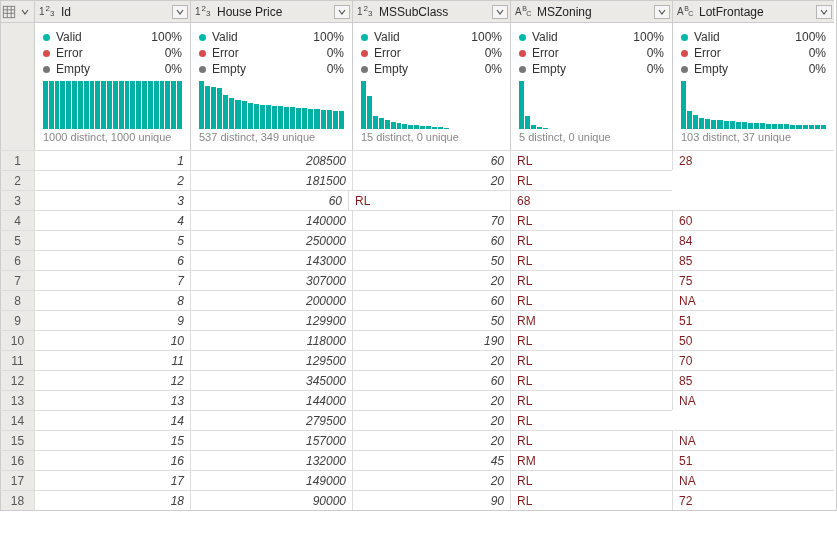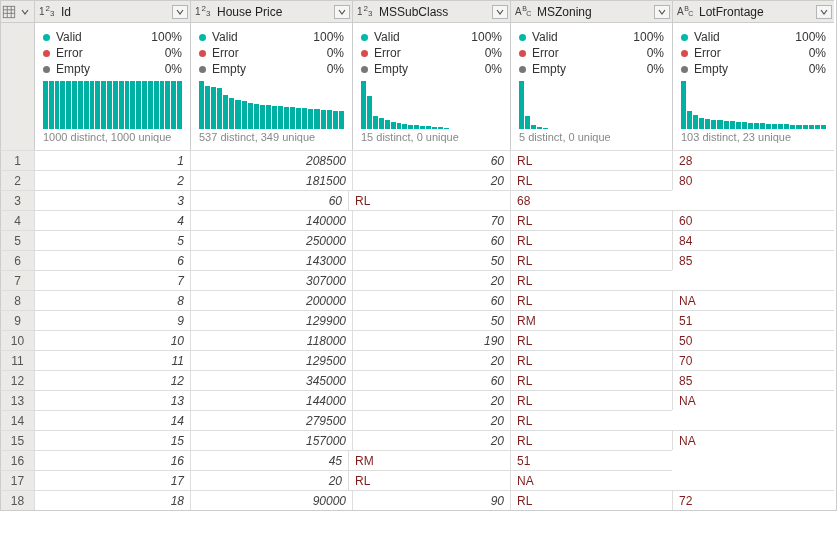--- a/index.html
+++ b/index.html
@@ -405,41 +405,40 @@
             <div class="bar" style="height:10%"></div>
             <div class="bar" style="height:10%"></div>
             <div class="bar" style="height:10%"></div>
             <div class="bar" style="height:8%"></div>
             <div class="bar" style="height:8%"></div>
             <div class="bar" style="height:8%"></div>
             <div class="bar" style="height:8%"></div>
             <div class="bar" style="height:8%"></div>
             <div class="bar" style="height:8%"></div>
           </div>
-          <div class="distinct">103 distinct, 23 unique</div>
+          <div class="distinct">103 distinct, 37 unique</div>
         </div>
       </div>
   </div>
 
   <div id="data-rows">
       <div class="data-row">
         <div class="data-rownum">1</div>
         <div class="cell w-id right">1</div>
         <div class="cell w-hp right">208500</div>
         <div class="cell w-ms right">60</div>
         <div class="cell w-mz left">RL</div>
         <div class="cell w-lf left">28</div>
       </div>
       <div class="data-row">
         <div class="data-rownum">2</div>
         <div class="cell w-id right">2</div>
         <div class="cell w-hp right">181500</div>
         <div class="cell w-ms right">20</div>
         <div class="cell w-mz left">RL</div>
-        <div class="cell w-lf left">80</div>
       </div>
       <div class="data-row">
         <div class="data-rownum">3</div>
         <div class="cell w-id right">3</div>
         <div class="cell w-ms right">60</div>
         <div class="cell w-mz left">RL</div>
         <div class="cell w-lf left">68</div>
       </div>
       <div class="data-row">
         <div class="data-rownum">4</div>
@@ -464,20 +463,21 @@
         <div class="cell w-ms right">50</div>
         <div class="cell w-mz left">RL</div>
         <div class="cell w-lf left">85</div>
       </div>
       <div class="data-row">
         <div class="data-rownum">7</div>
         <div class="cell w-id right">7</div>
         <div class="cell w-hp right">307000</div>
         <div class="cell w-ms right">20</div>
         <div class="cell w-mz left">RL</div>
+        <div class="cell w-lf left">75</div>
       </div>
       <div class="data-row">
         <div class="data-rownum">8</div>
         <div class="cell w-id right">8</div>
         <div class="cell w-hp right">200000</div>
         <div class="cell w-ms right">60</div>
         <div class="cell w-mz left">RL</div>
         <div class="cell w-lf left">NA</div>
       </div>
       <div class="data-row">
@@ -531,27 +531,29 @@
         <div class="data-rownum">15</div>
         <div class="cell w-id right">15</div>
         <div class="cell w-hp right">157000</div>
         <div class="cell w-ms right">20</div>
         <div class="cell w-mz left">RL</div>
         <div class="cell w-lf left">NA</div>
       </div>
       <div class="data-row">
         <div class="data-rownum">16</div>
         <div class="cell w-id right">16</div>
+        <div class="cell w-hp right">132000</div>
         <div class="cell w-ms right">45</div>
         <div class="cell w-mz left">RM</div>
         <div class="cell w-lf left">51</div>
       </div>
       <div class="data-row">
         <div class="data-rownum">17</div>
         <div class="cell w-id right">17</div>
+        <div class="cell w-hp right">149000</div>
         <div class="cell w-ms right">20</div>
         <div class="cell w-mz left">RL</div>
         <div class="cell w-lf left">NA</div>
       </div>
       <div class="data-row">
         <div class="data-rownum">18</div>
         <div class="cell w-id right">18</div>
         <div class="cell w-hp right">90000</div>
         <div class="cell w-ms right">90</div>
         <div class="cell w-mz left">RL</div>

